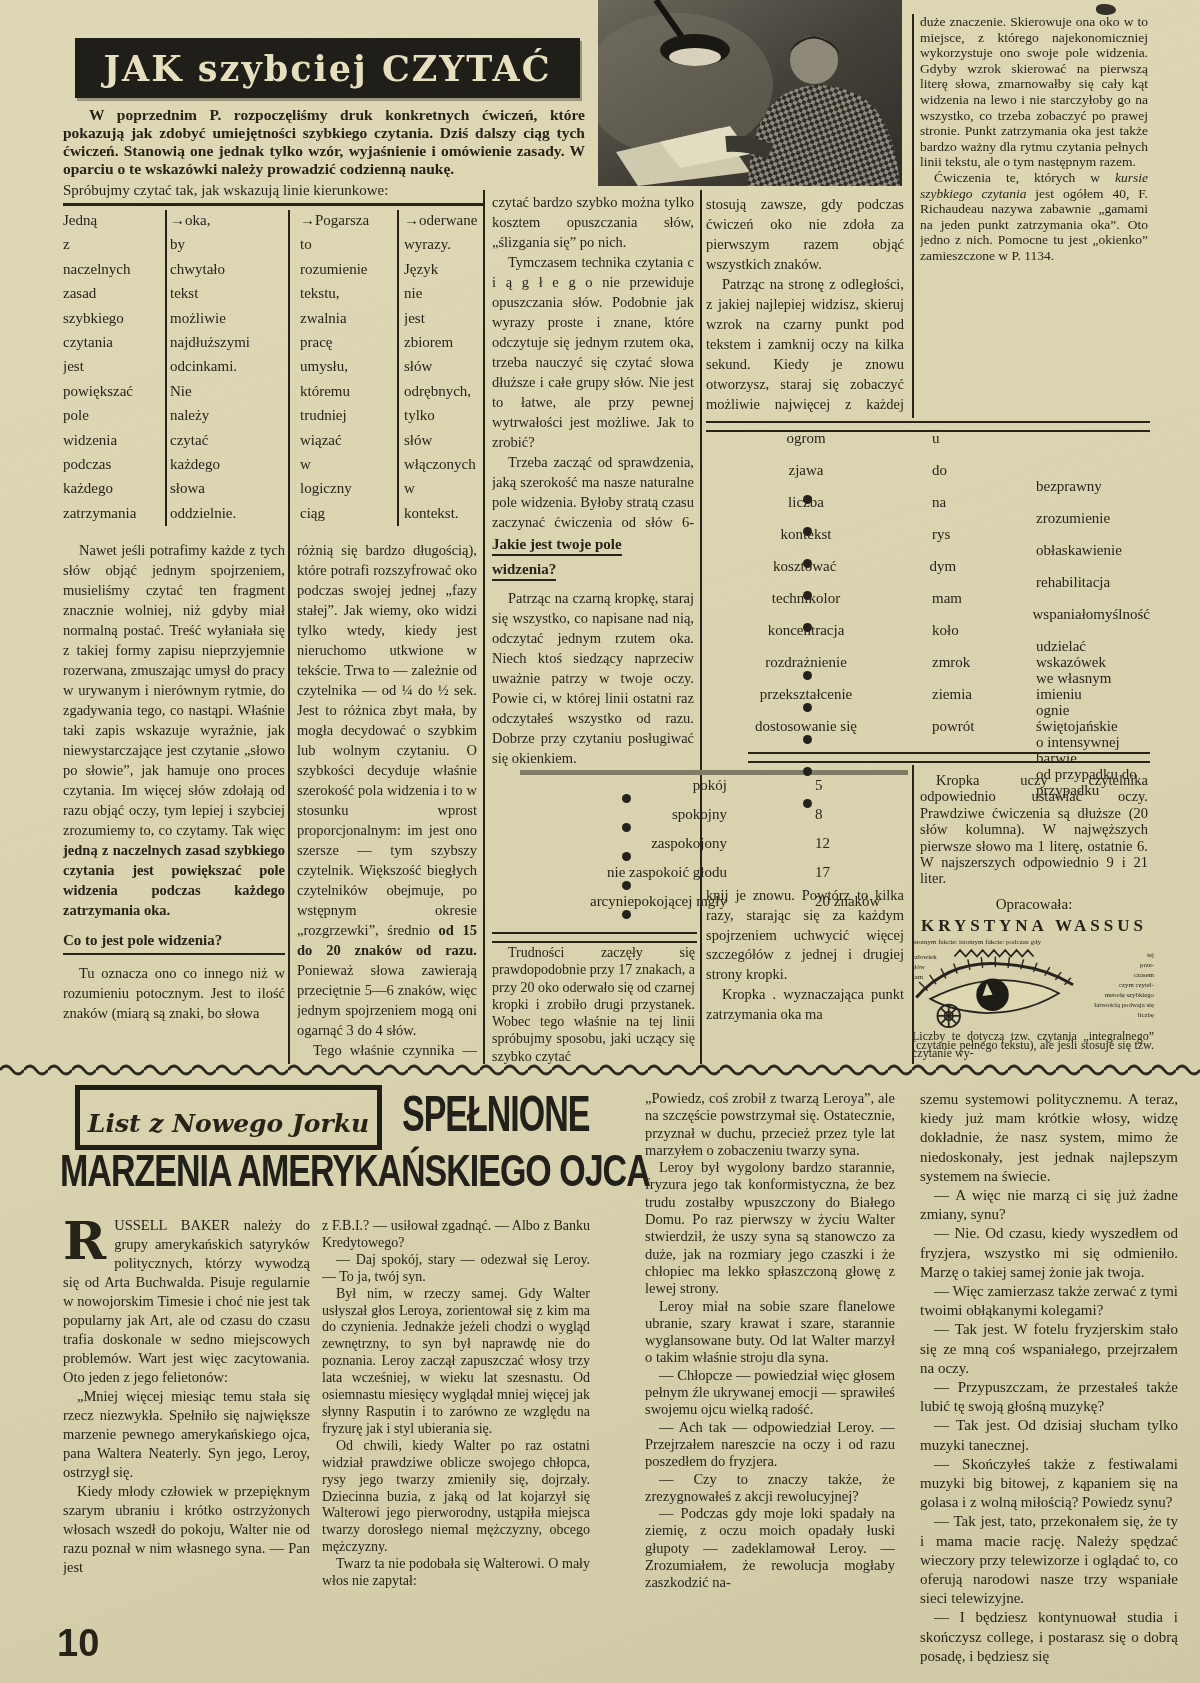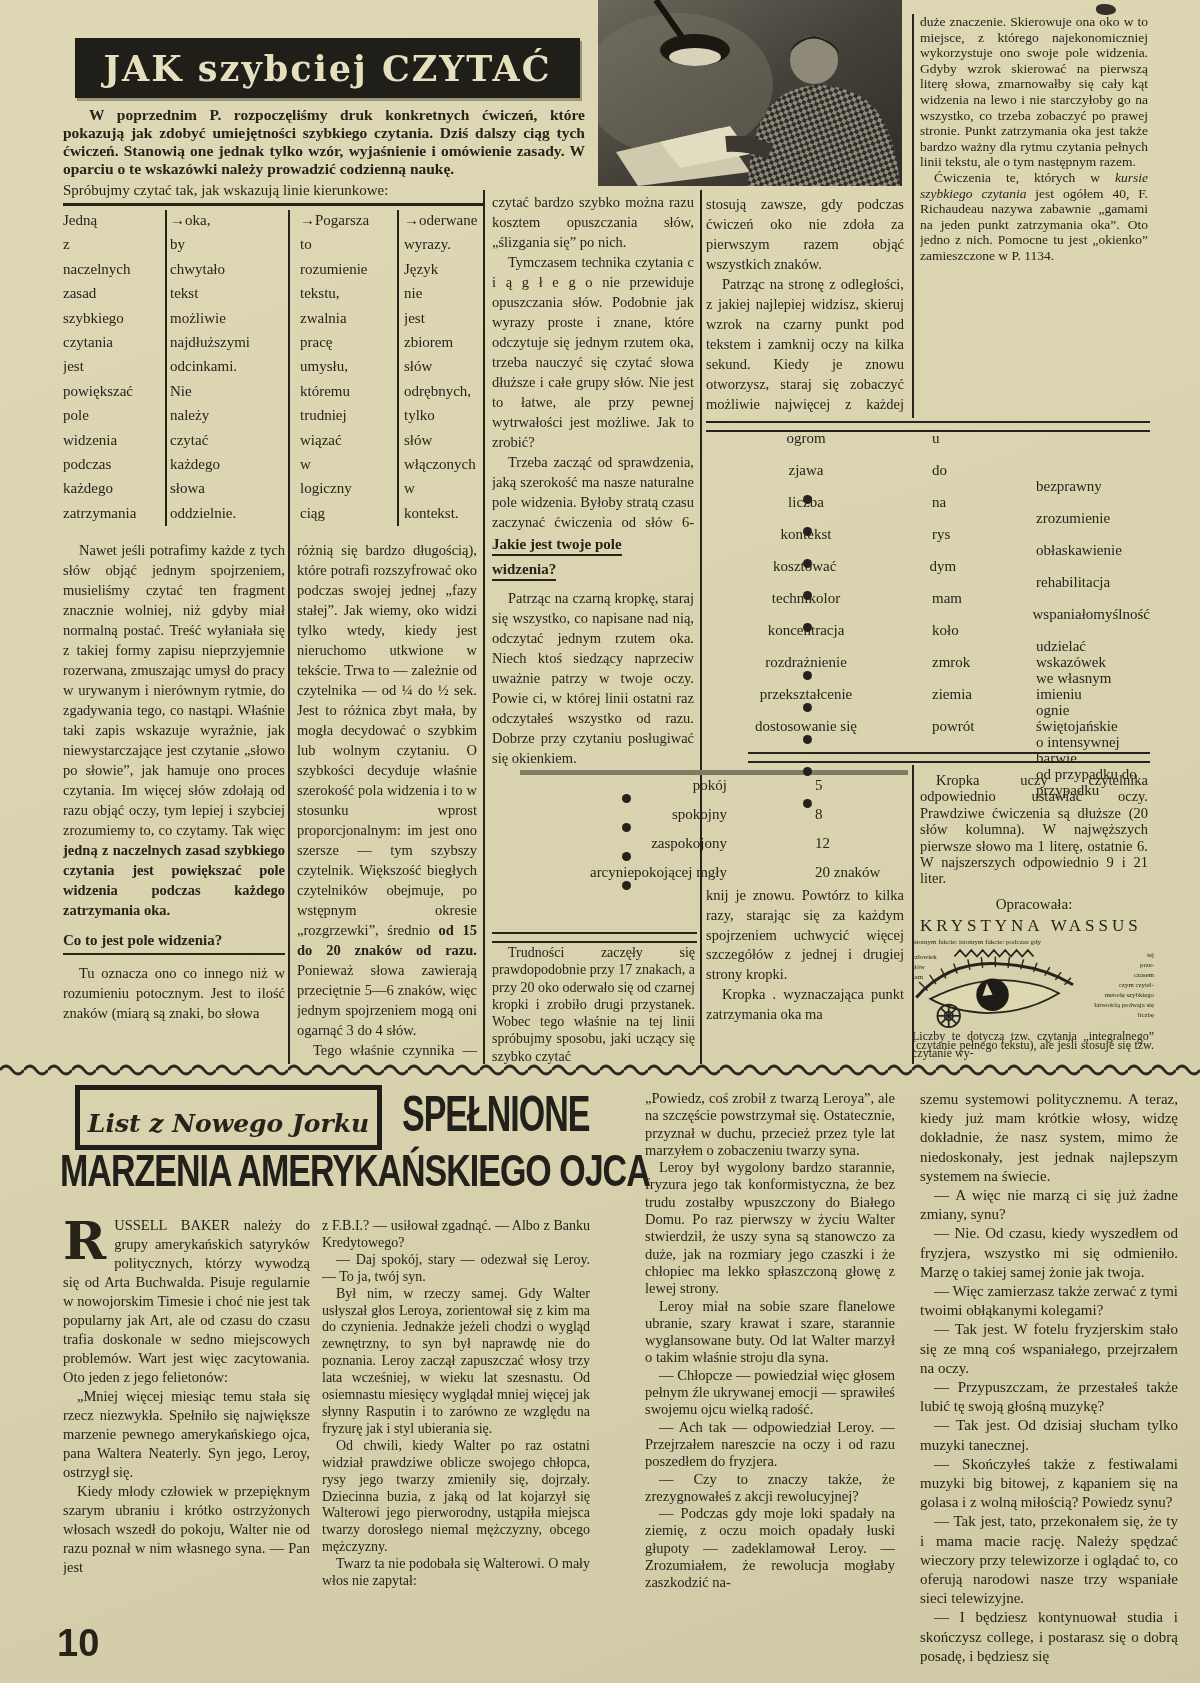--- a/index.html
+++ b/index.html
@@ -51,21 +51,21 @@
   .fx-line{display:flex;font-size:15px;line-height:15px;}
   .fx-word{width:237px;text-align:right;}
   .fx-num{margin-left:88px;}
   .fx-dot-line{height:13px;padding-left:132px;line-height:9px;}
 
   .mid-col{font-size:14px;line-height:17.3px;text-align:justify;}
   .cont-col{font-size:14.5px;line-height:19.8px;text-align:justify;}
 
   .dot-note{font-size:14.5px;line-height:16.4px;text-align:justify;}
   .credit-label{text-align:center;font-size:15px;margin-top:9px;}
-  .credit-name{text-align:left;font-size:17px;font-weight:normal;letter-spacing:4px;margin-top:3px;white-space:nowrap;}
+  .credit-name{text-align:center;font-size:17px;font-weight:bold;letter-spacing:4px;margin-top:3px;white-space:nowrap;}
 
   .eyebox{font-size:7px;line-height:8px;}
   .eyefrag{font-size:6.8px;line-height:10px;white-space:nowrap;}
   .eye-caption{font-size:12px;line-height:8.6px;text-align:justify;}
 
   .kicker-box{border:5px solid var(--banner-bg);display:flex;align-items:center;justify-content:center;}
   .kicker-box span{font-family:"DejaVu Serif",serif;font-style:italic;font-weight:bold;font-size:25px;white-space:nowrap;margin-top:12px;}
   .bigtitle{font-family:"Liberation Sans",sans-serif;font-weight:bold;font-size:34px;letter-spacing:-1px;
     color:#21201a;transform-origin:top left;white-space:nowrap;}
 
@@ -210,21 +210,21 @@
     <h3 class="subhead">Co to jest pole widzenia?</h3>
     <p class="ind">Tu oznacza ono co innego niż w rozumieniu potocznym. Jest to ilość znaków (miarą są znaki, bo słowa</p>
   </div>
 
   <div class="abs body-col" style="left:297px;top:540px;width:180px;height:524px;overflow:hidden">
     <p><span>różnią się bardzo długością), które potrafi rozszyfrować oko podczas swojej jednej „fazy stałej”. Jak wiemy, oko widzi tylko wtedy, kiedy jest nieruchomo utkwione w tekście. Trwa to — zależnie od czytelnika — od ¼ do ½ sek. Jest to różnica zbyt mała, by mogła decydować o szybkim lub wolnym czytaniu. O szybkości decyduje właśnie szerokość pola widzenia i to w stosunku wprost proporcjonalnym: im jest ono szersze — tym szybszy czytelnik. Większość biegłych czytelników obejmuje, po wstępnym okresie „rozgrzewki”, średnio </span><span class="bold-run">od 15 do 20 znaków od razu.</span><span> Ponieważ słowa zawierają przeciętnie 5—6 znaków, więc jednym spojrzeniem mogą oni ogarnąć 3 do 4 słów.</span></p>
     <p class="ind">Tego właśnie czynnika — szerokości pola widzenia — nie biorą pod uwagę ci wszyscy, którzy szybkiemu czytaniu zarzucają powierzchowność. Ich zdaniem</p>
   </div>
 
   <div class="abs body-col" style="left:492px;top:192px;width:202px;height:338px;overflow:hidden">
-    <p>czytać bardzo szybko można razu kosztem opuszczania słów, „ślizgania się” po nich.</p>
+    <p>czytać bardzo szybko można tylko kosztem opuszczania słów, „ślizgania się” po nich.</p>
     <p class="ind">Tymczasem technika czytania c i ą g ł e g o nie przewiduje opuszczania słów. Podobnie jak wyrazy proste i znane, które odczytuje się jednym rzutem oka, trzeba nauczyć się czytać słowa dłuższe i całe grupy słów. Nie jest to łatwe, ale przy pewnej wytrwałości jest możliwe. Jak to zrobić?</p>
     <p class="ind">Trzeba zacząć od sprawdzenia, jaką szerokość ma nasze naturalne pole widzenia. Byłoby stratą czasu zaczynać ćwiczenia od słów 6-literowych, jeśli potrafi się jednym spojrzeniem ogarnąć znacznie więcej.</p>
   </div>
   <div class="abs subhead-inline" style="left:492px;top:532px;width:180px">
     <span>Jakie jest twoje pole widzenia?</span>
   </div>
   <div class="abs body-col" style="left:492px;top:588px;width:202px;height:182px;overflow:hidden">
     <p class="ind">Patrząc na czarną kropkę, staraj się wszystko, co napisane nad nią, odczytać jednym rzutem oka. Niech ktoś siedzący naprzeciw uważnie patrzy w twoje oczy. Powie ci, w której linii ostatni raz odczytałeś wszystko od razu. Dobrze przy czytaniu posługiwać się okienkiem.</p>
   </div>
 
@@ -335,20 +335,27 @@
       <div class="fx-line">
         <span class="fx-word">spokojny</span>
         <span class="fx-num">8</span>
       </div>
       <div class="fx-dot-line"><span class="dot"></span></div>
     </div>
       <div class="fx-row">
       <div class="fx-line">
         <span class="fx-word">zaspokojony</span>
         <span class="fx-num">12</span>
+      </div>
+      <div class="fx-dot-line"><span class="dot"></span></div>
+    </div>
+      <div class="fx-row">
+      <div class="fx-line">
+        <span class="fx-word">nie zaspokoić głodu</span>
+        <span class="fx-num">17</span>
       </div>
       <div class="fx-dot-line"><span class="dot"></span></div>
     </div>
       <div class="fx-row">
       <div class="fx-line">
         <span class="fx-word">arcyniepokojącej mgły</span>
         <span class="fx-num">20 znaków</span>
       </div>
       <div class="fx-dot-line"><span class="dot"></span></div>
     </div>

